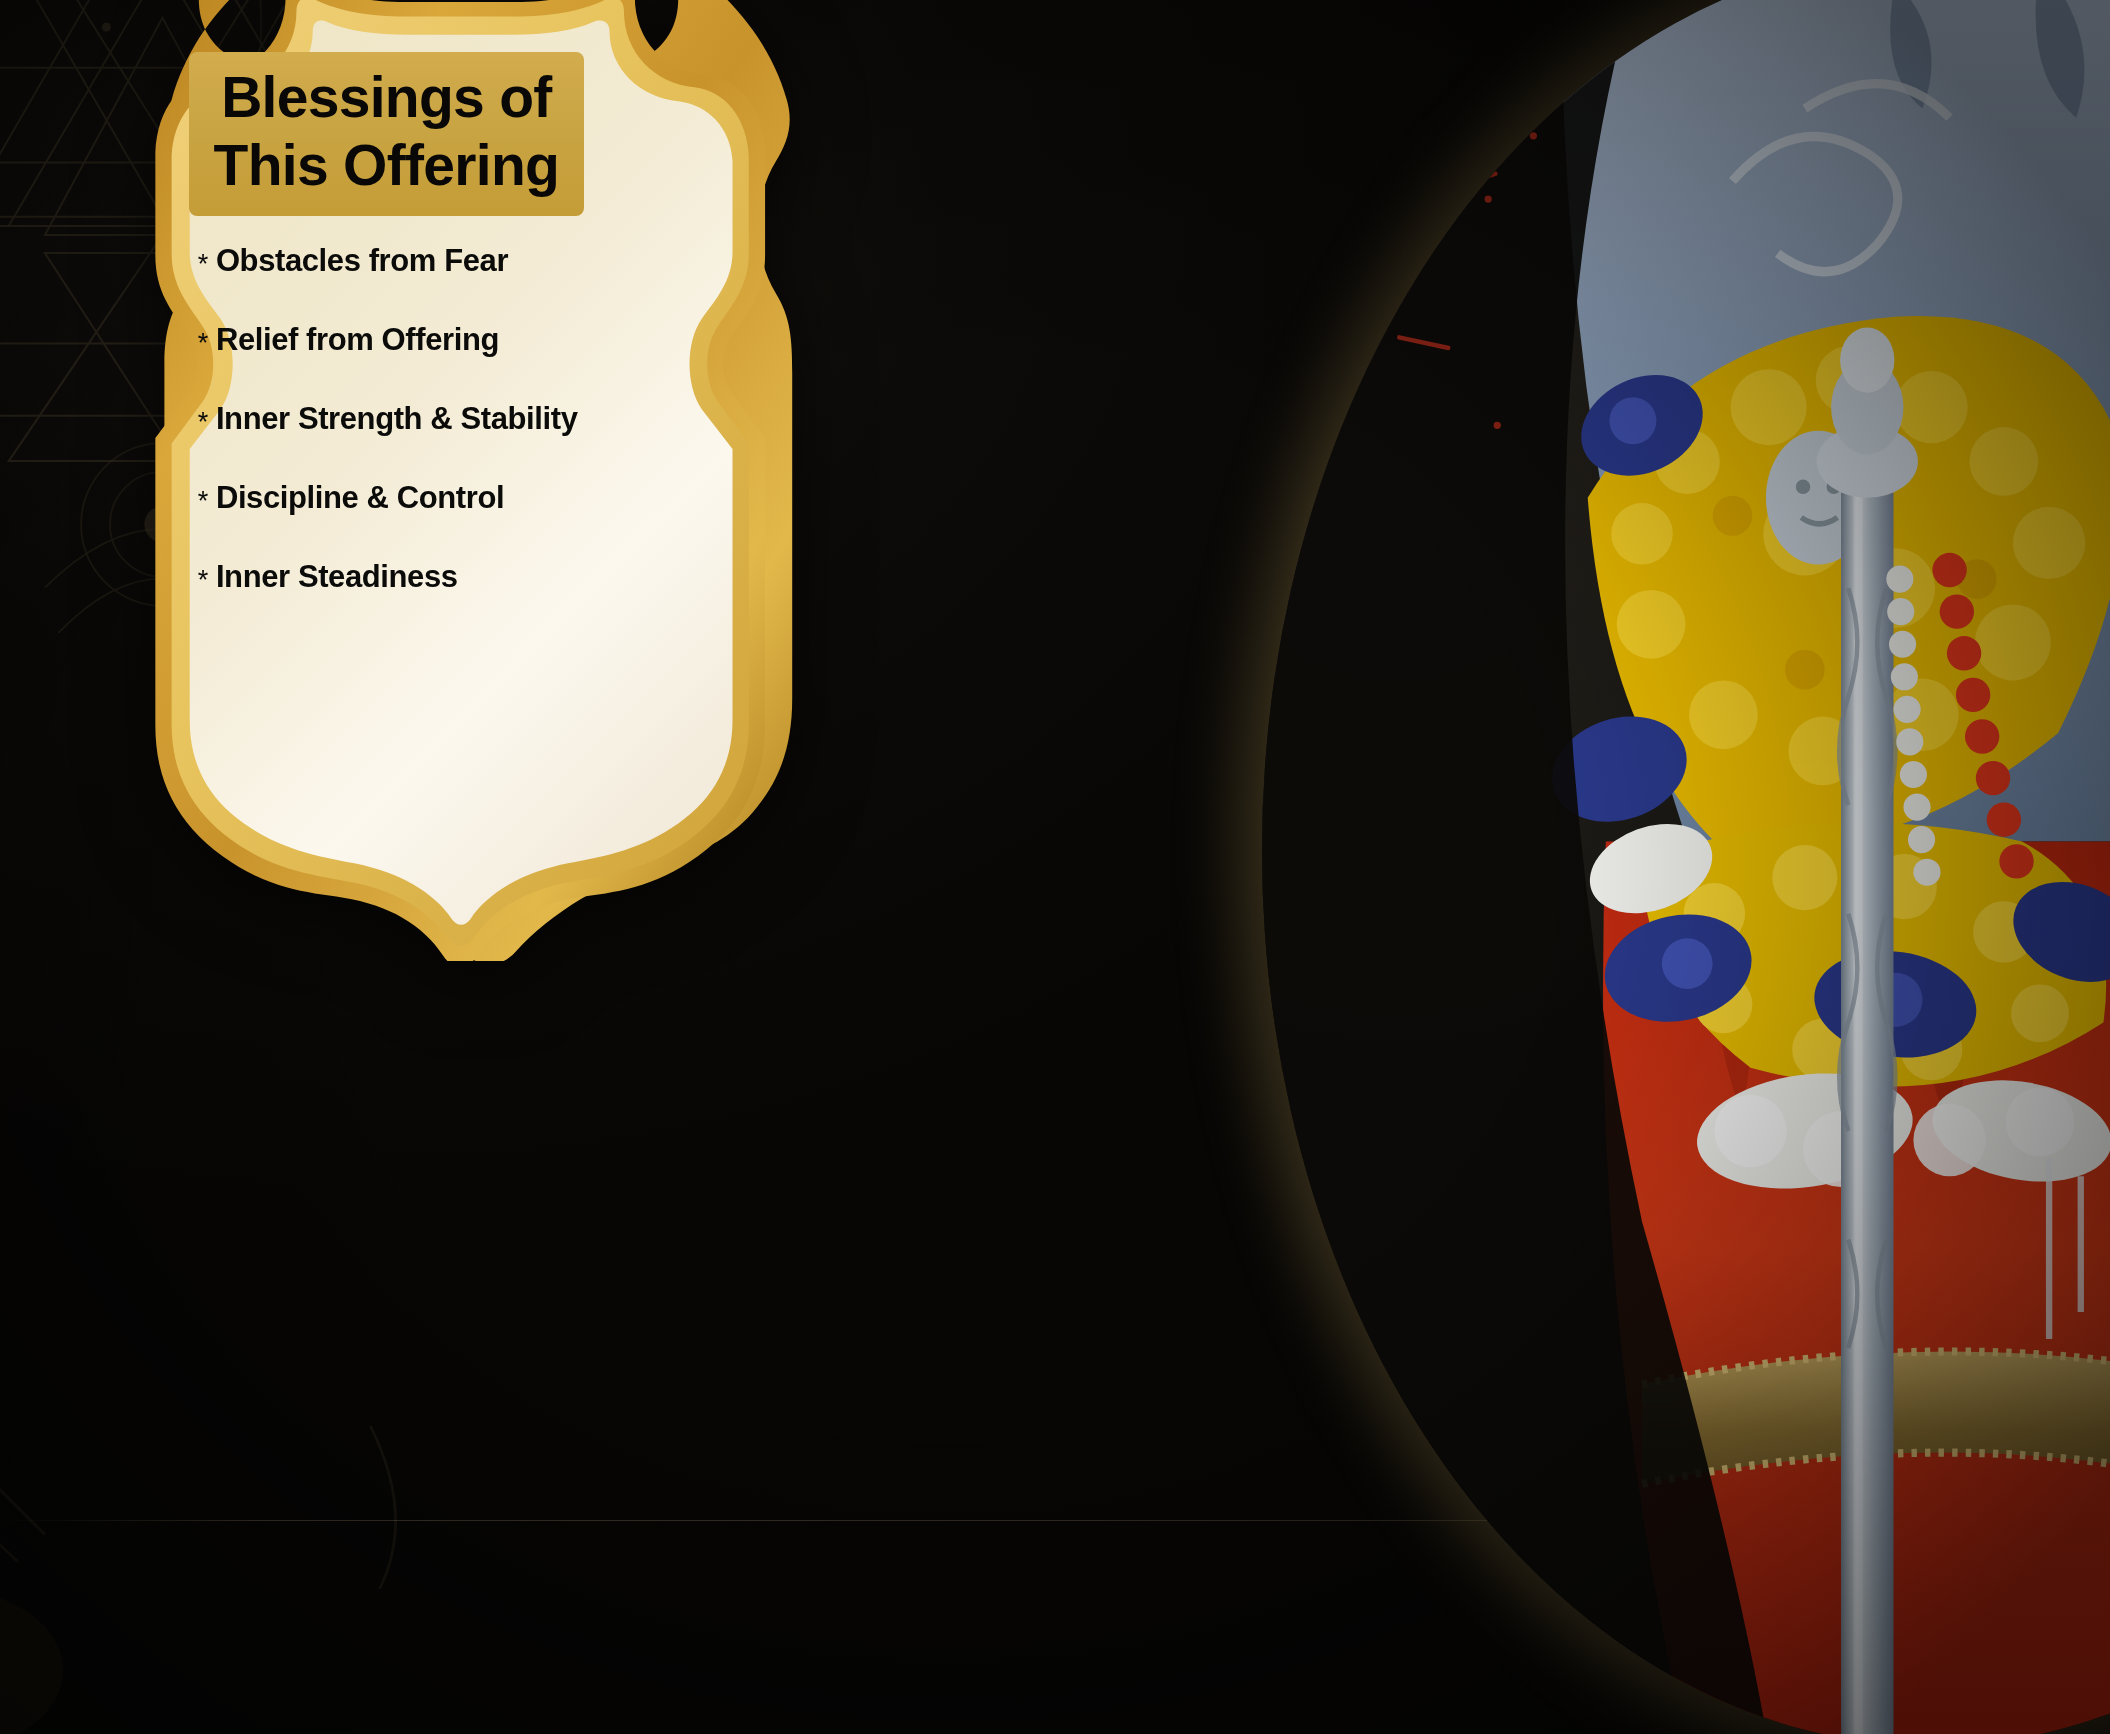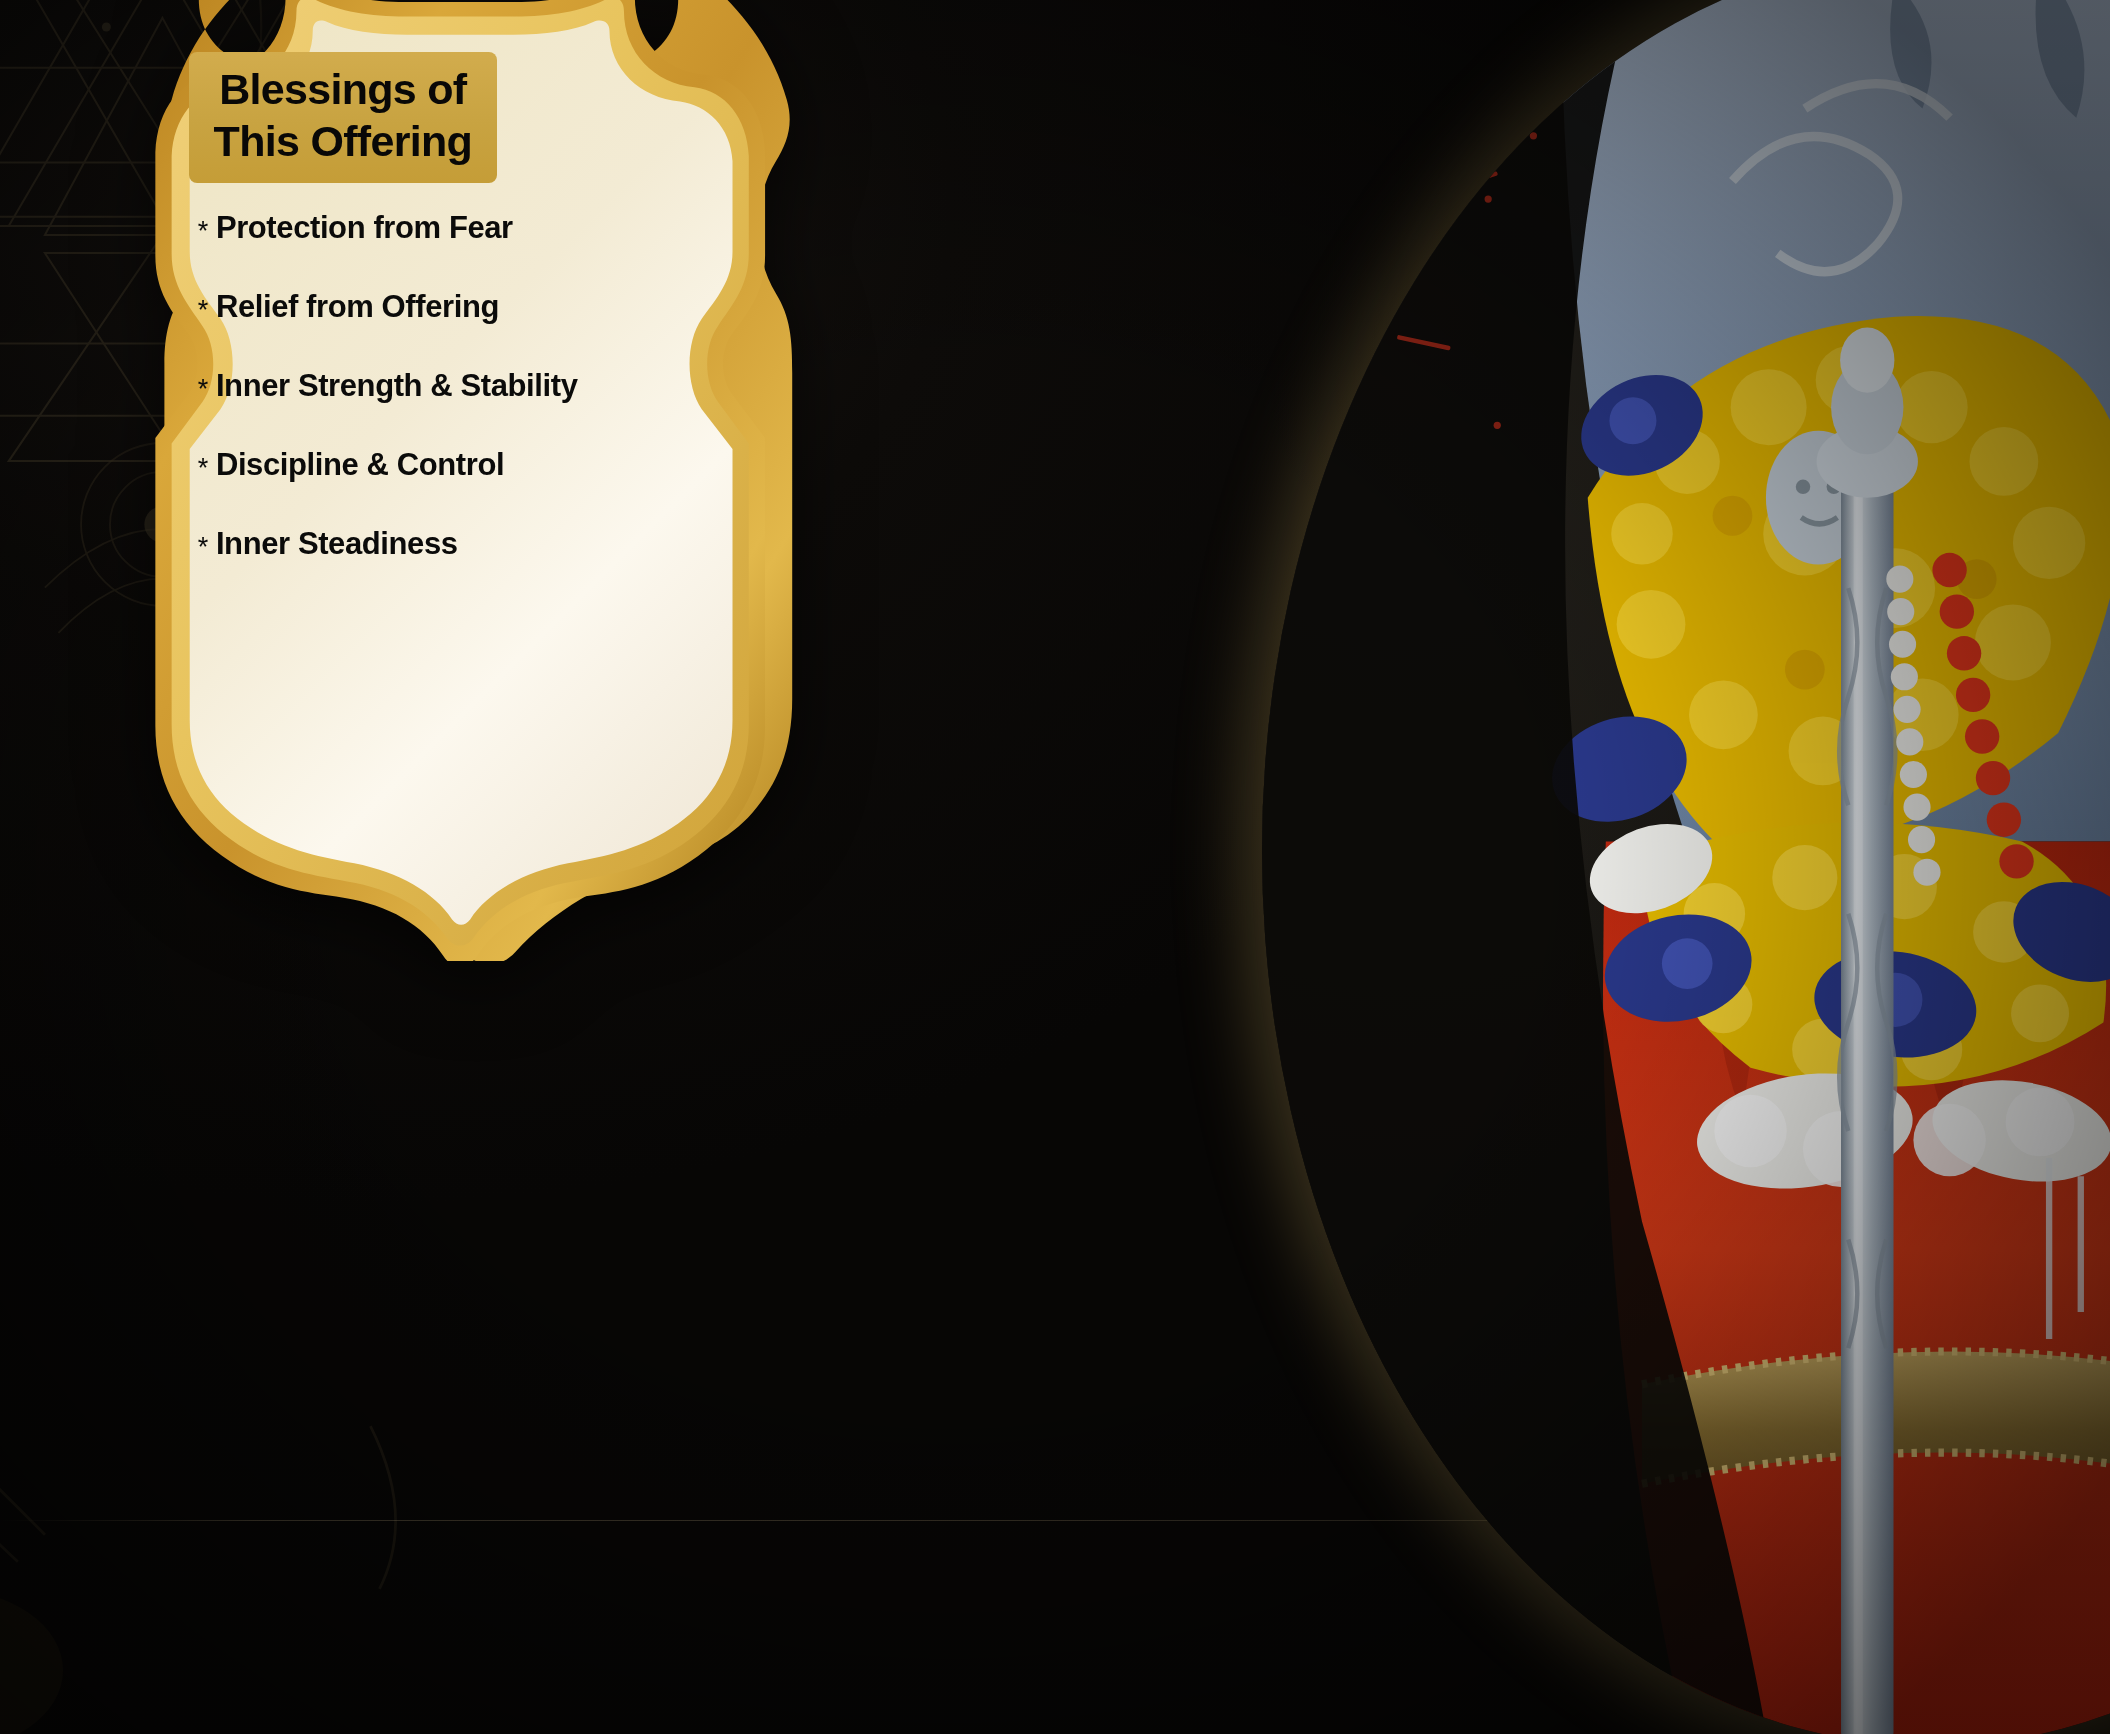--- a/index.html
+++ b/index.html
@@ -106,21 +106,21 @@
   .title-badge {
     display: inline-block;
     background: linear-gradient(180deg, #D2AC4D 0%, #C8A341 55%, #C59D37 100%);
     border-radius: 8.1px;
     padding: 12.7px 25px 16.3px 25px;
     margin-left: 3.6px;
   }
   .title-line {
     display: block;
     color: #090807;
-    font-size: 43px;
+    font-size: 57px;
     font-weight: 700;
     letter-spacing: -0.7px;
     line-height: 1.19;
     text-align: center;
     white-space: nowrap;
   }
   .blessings-list {
     margin: 27px 0 0 0;
     padding: 0;
     list-style: none;
@@ -684,21 +684,21 @@
 
     <div class="card-content">
       <div class="title-badge">
         <span class="title-line">Blessings of</span>
         <span class="title-line">This Offering</span>
       </div>
 
       <ul class="blessings-list">
         <li class="blessing-item">
           <span class="blessing-bullet">*</span>
-          <span>Protection from Fear</span>
+          <span>Obstacles from Fear</span>
         </li>
         <li class="blessing-item">
           <span class="blessing-bullet">*</span>
           <span>Relief from Offering</span>
         </li>
         <li class="blessing-item">
           <span class="blessing-bullet">*</span>
           <span>Inner Strength &amp; Stability</span>
         </li>
         <li class="blessing-item">

